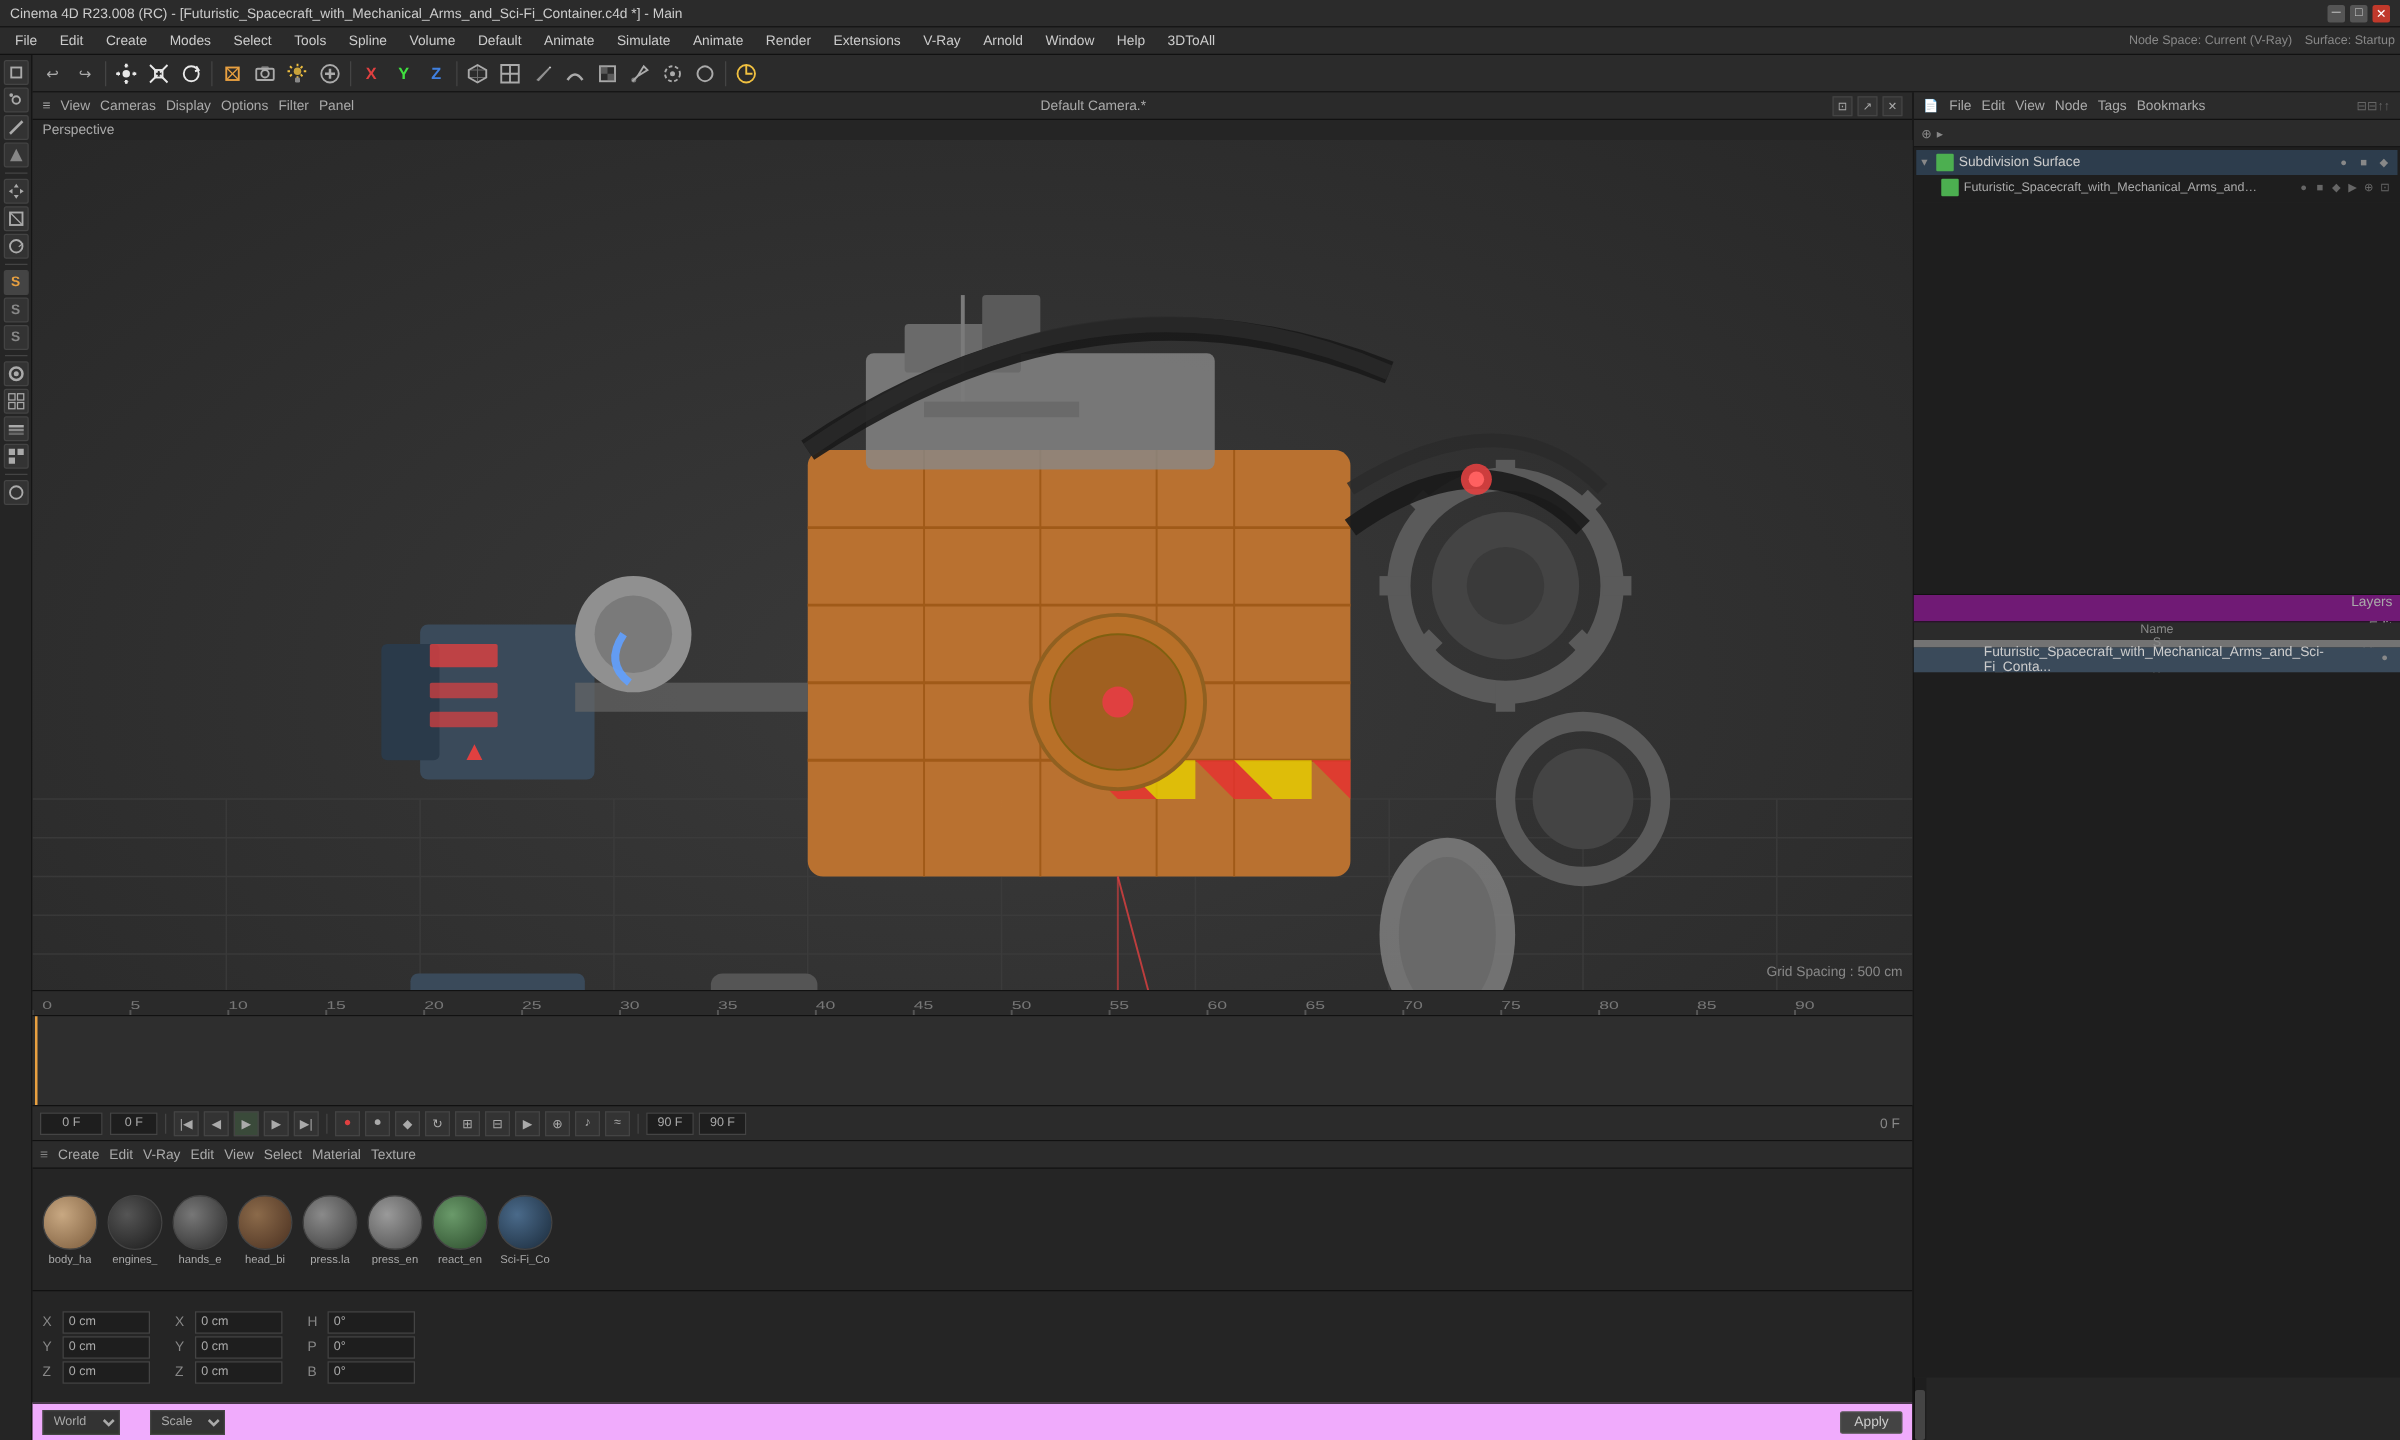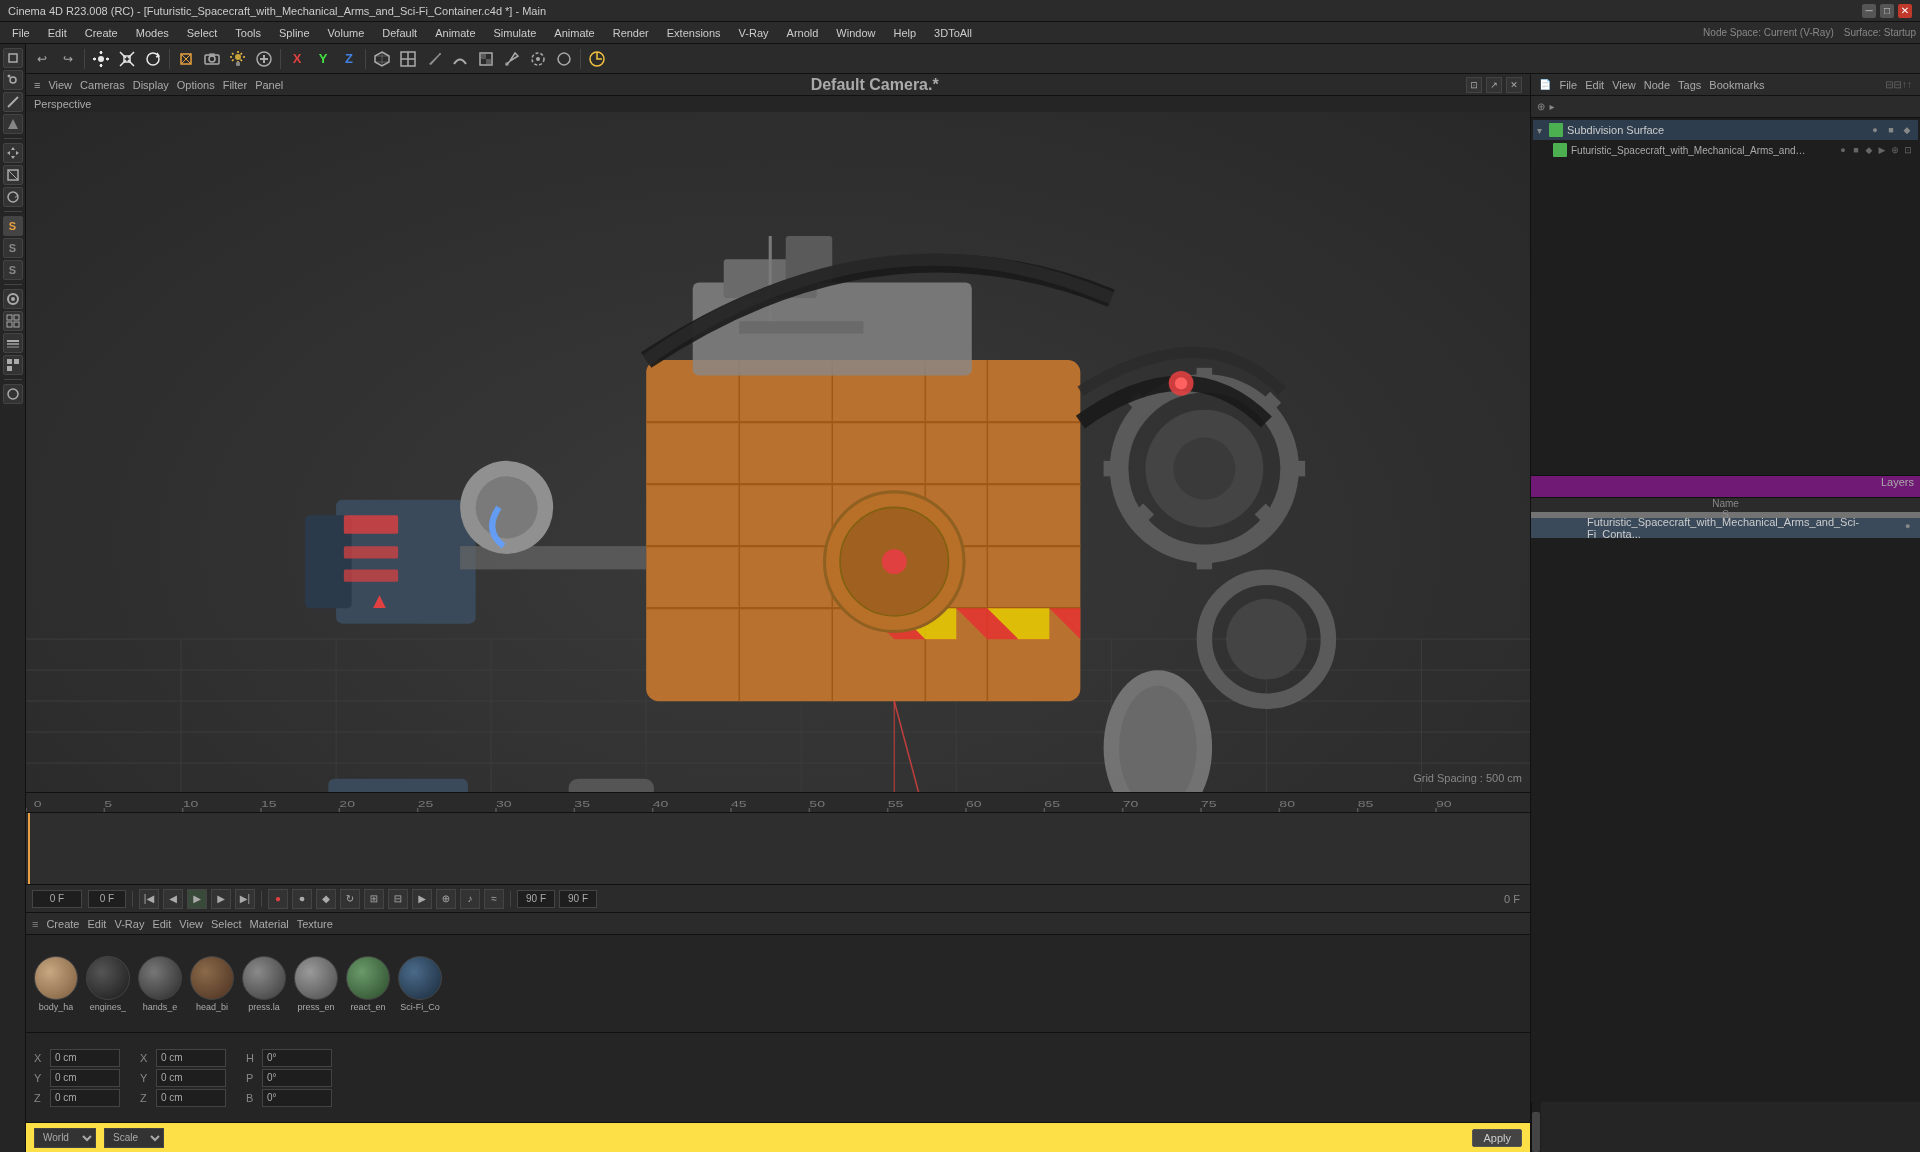--- a/index.html
+++ b/index.html
@@ -54,21 +54,21 @@
 
     
     #viewport-area { flex: 1; display: flex; flex-direction: column; }
 
     
     #viewport-header {
       height: 22px; background: #2a2a2a; border-bottom: 1px solid #111; display: flex; align-items: center; padding: 0 8px; justify-content: space-between;
     }
     #viewport-nav { display: flex; gap: 8px; align-items: center; }
     .vp-nav-item { font-size: 11px; color: #aaa; cursor: pointer; }
-    #viewport-info { font-size: 16px; color: #aaa; font-weight: bold; }
+    #viewport-info { font-size: 11px; color: #aaa; }
     #viewport-controls { display: flex; gap: 4px; }
     .vp-ctrl-btn { width: 16px; height: 16px; background: #333; border: 1px solid #444; cursor: pointer; display: flex; align-items: center; justify-content: center; font-size: 9px; color: #aaa; }
 
     
     #viewport-label { padding: 2px 8px; font-size: 11px; color: #aaa; background: #252525; }
 
     
     #viewport-3d {
       flex: 1; background: #3a3a3a; position: relative; overflow: hidden;
       background: radial-gradient(ellipse at center, #404040 0%, #2e2e2e 100%);
@@ -151,21 +151,21 @@
     #properties-area {
       height: 80px; background: #252525; border-top: 1px solid #111;
     }
     .prop-row { display: flex; align-items: center; gap: 4px; }
     .prop-axis-label { width: 12px; font-size: 11px; color: #888; }
     .prop-field { width: 70px; height: 18px; background: #1e1e1e; border: 1px solid #444; font-size: 10px; color: #aaa; padding: 0 4px; display: flex; align-items: center; text-align: right; }
     .prop-col { display: flex; flex-direction: column; gap: 2px; }
 
     
     #bottom-bar {
-      height: 30px; background: #fde047; border-top: 1px solid #111; display: flex; align-items: center; padding: 0 8px; gap: 8px;
+      height: 30px; background: #f0abfc; border-top: 1px solid #111; display: flex; align-items: center; padding: 0 8px; gap: 24px;
     }
     .bb-btn { padding: 2px 10px; background: #444; border: 1px solid #555; cursor: pointer; font-size: 11px; color: #ccc; border-radius: 2px; }
     .bb-select { height: 20px; background: #333; border: 1px solid #444; font-size: 10px; color: #aaa; padding: 0 4px; }
     .scrollbar-thumb { width: 8px; height: 40px; background: #444; border-radius: 2px; }
 
     
     #top-right-section {
       height: 22px; background: #2b2b2b; display: flex; align-items: center; padding: 0 8px; gap: 8px; border-bottom: 1px solid #111;
     }
 

